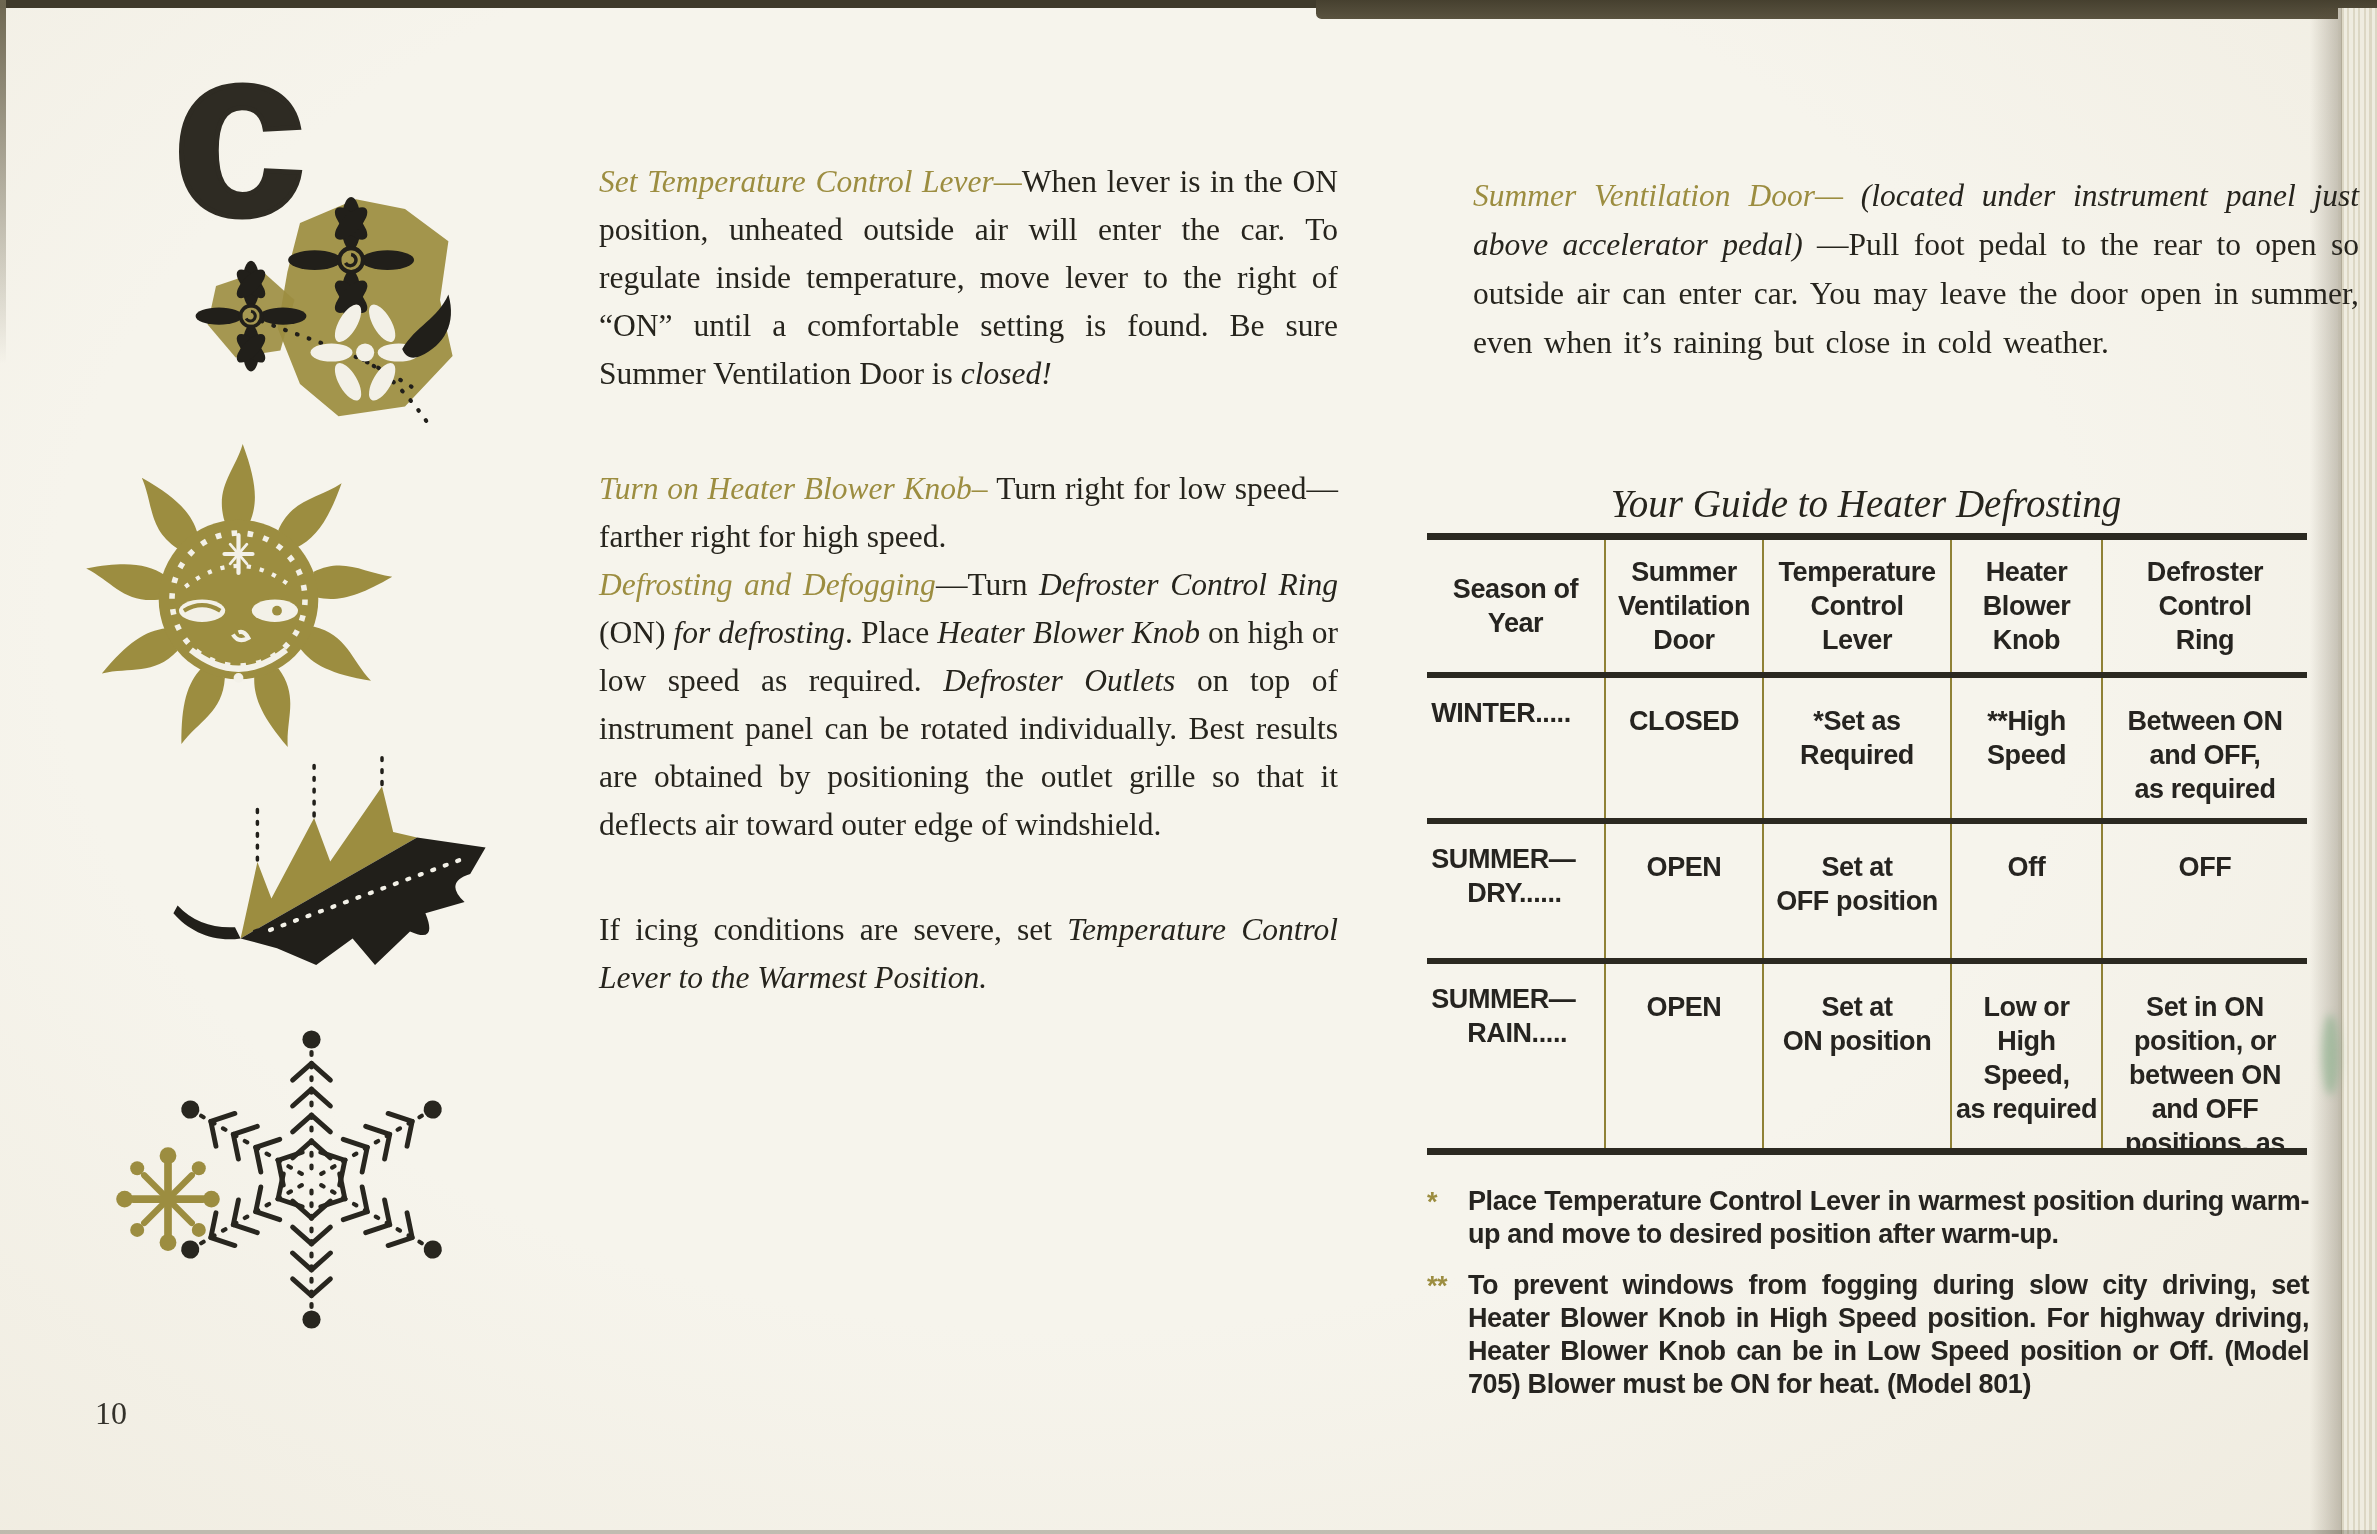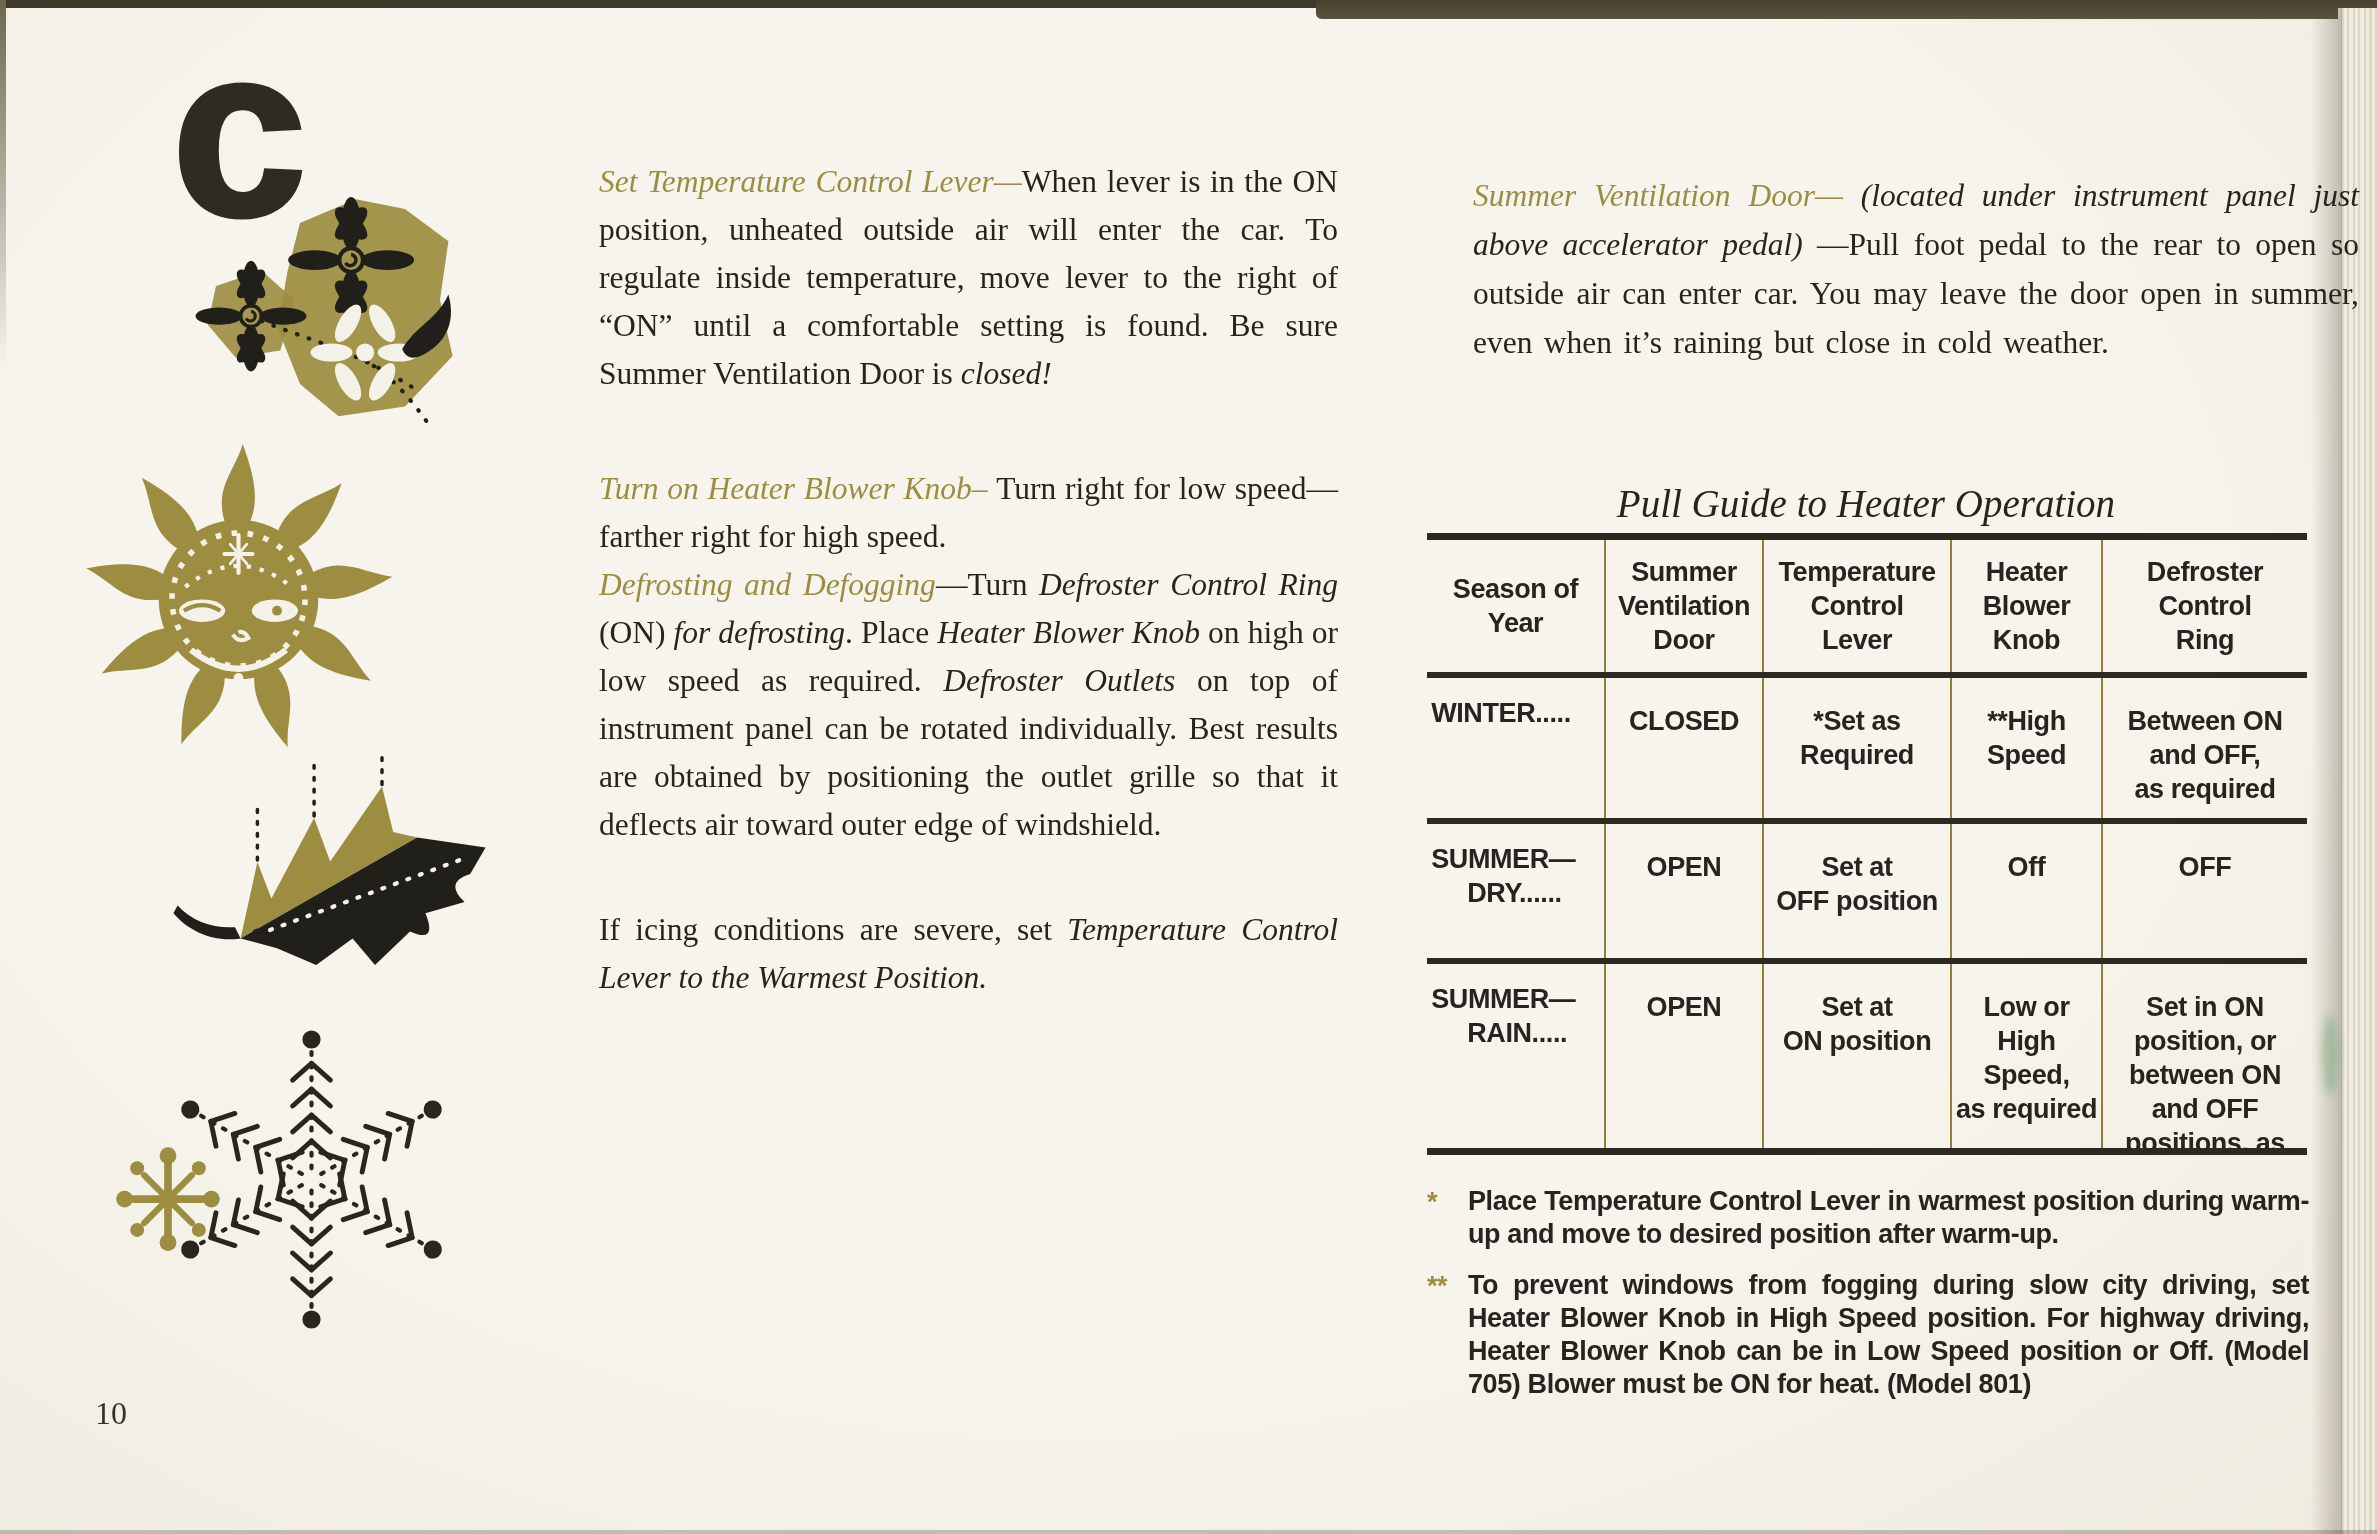--- a/index.html
+++ b/index.html
@@ -219,21 +219,21 @@
   <div class="col mid">
       <p class="para"><span class="seg-gold">Set Temperature Control Lever—</span><span class="seg-rm">When lever is in the ON position, unheated outside air will enter the car. To regulate inside temperature, move lever to the right of “ON” until a comfortable setting is found. Be sure Summer Ventilation Door is </span><span class="seg-it">closed!</span></p>
       <p class="para"><span class="seg-gold">Turn on Heater Blower Knob– </span><span class="seg-rm">Turn right for low speed—farther right for high speed.</span></p>
       <p class="para"><span class="seg-gold">Defrosting and Defogging</span><span class="seg-rm">—Turn </span><span class="seg-it">Defroster Control Ring </span><span class="seg-rm">(ON) </span><span class="seg-it">for defrosting</span><span class="seg-rm">. Place </span><span class="seg-it">Heater Blower Knob</span><span class="seg-rm"> on high or low speed as required. </span><span class="seg-it">Defroster Outlets</span><span class="seg-rm"> on top of instrument panel can be rotated individually. Best results are obtained by positioning the outlet grille so that it deflects air toward outer edge of windshield.</span></p>
       <p class="para"><span class="seg-rm">If icing conditions are severe, set </span><span class="seg-it">Temperature Control Lever to the Warmest Position.</span></p>
     </div>
   <div class="col rgt">
       <p class="para"><span class="seg-gold">Summer Ventilation Door— </span><span class="seg-it">(located under instrument panel just above accelerator pedal)</span><span class="seg-rm"> —Pull foot pedal to the rear to open so outside air can enter car. You may leave the door open in summer, even when it’s raining but close in cold weather.</span></p>
     </div>
 
-  <div class="tbl-title">Pull Guide to Heater Operation</div>
+  <div class="tbl-title">Your Guide to Heater Defrosting</div>
   <div class="htable">
       <div class="trow thead">
         <div class="tcell hcell">Season of
 Year</div>
         <div class="tcell hcell">Summer
 Ventilation
 Door</div>
         <div class="tcell hcell">Temperature
 Control
 Lever</div>

